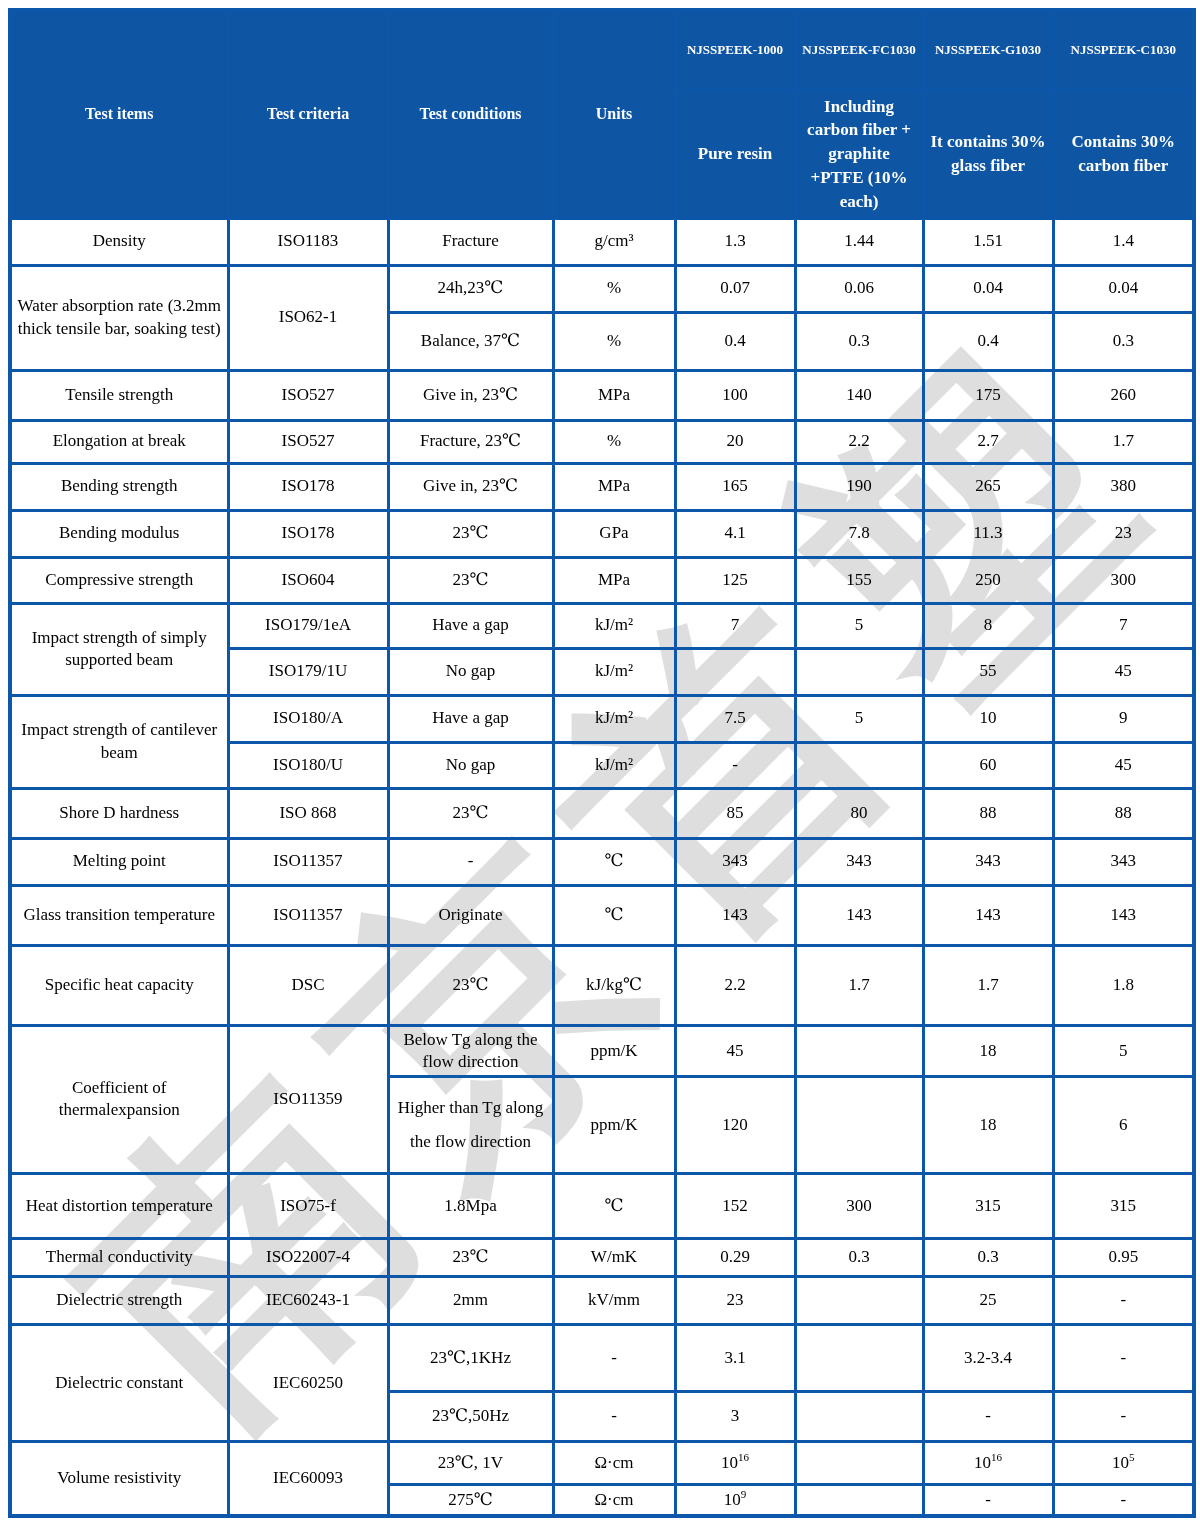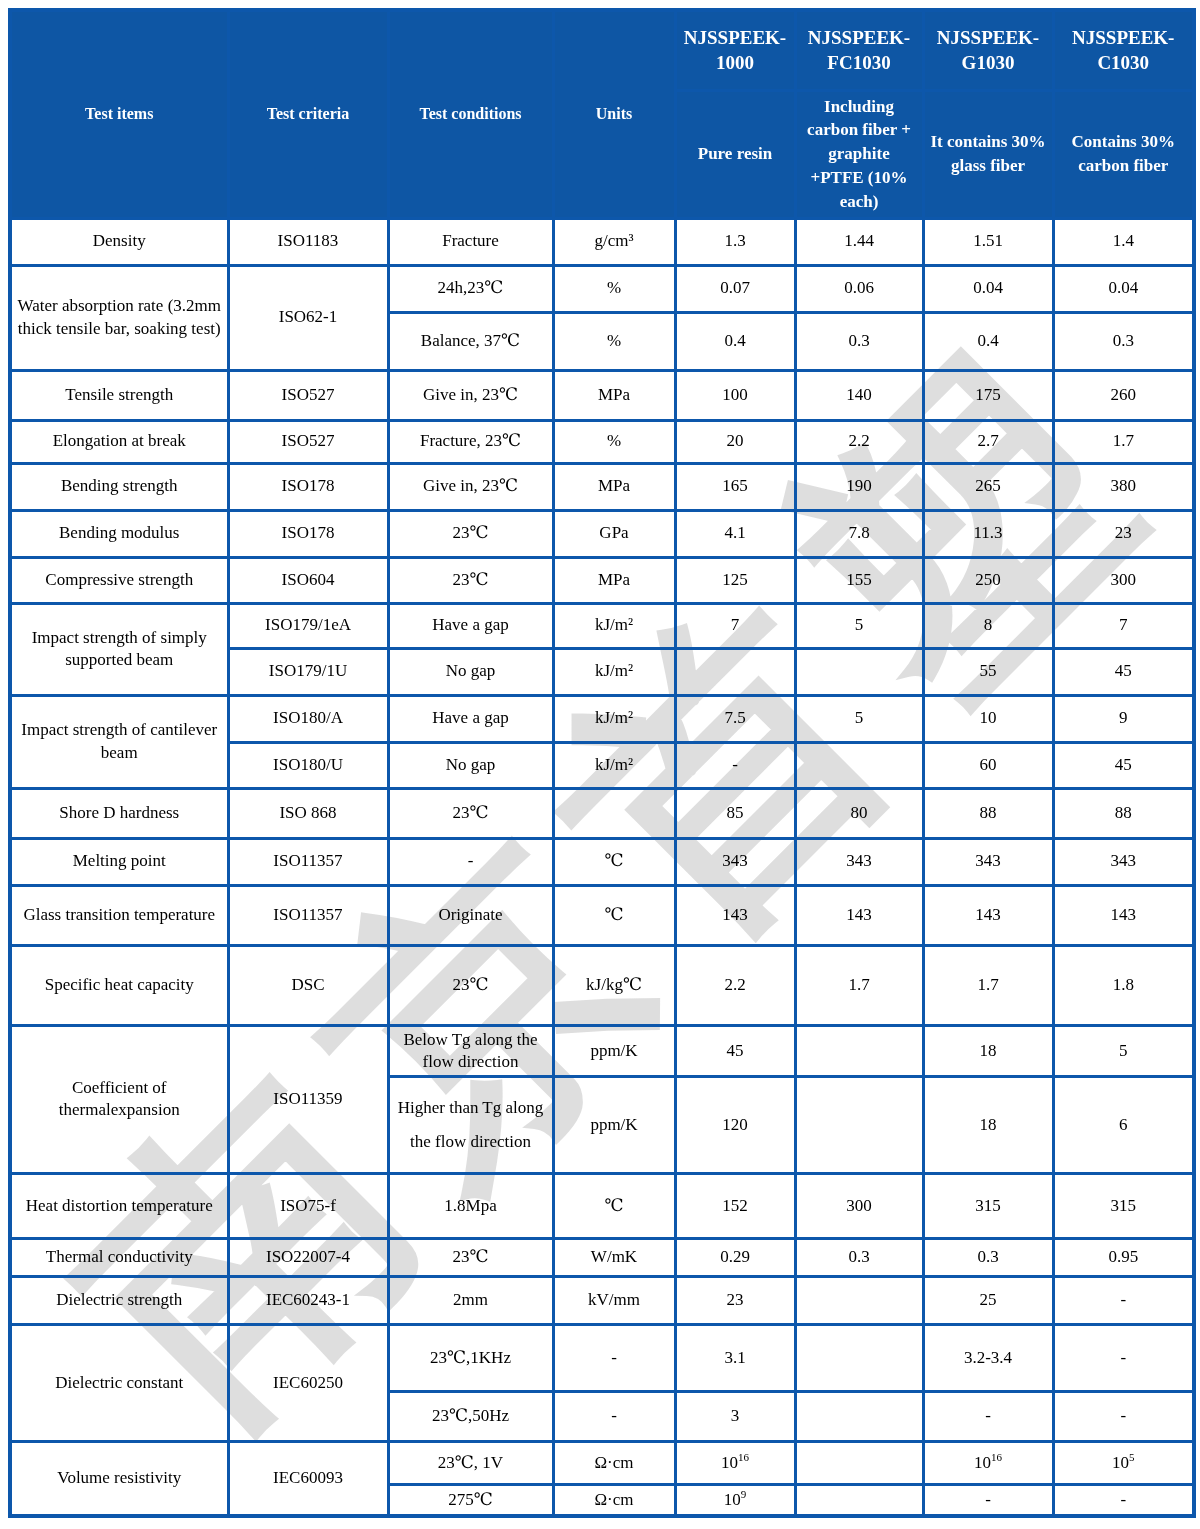--- a/index.html
+++ b/index.html
@@ -34,21 +34,21 @@
     text-align:center;vertical-align:middle;
     padding:2px 4px;overflow:hidden;
   }
   thead th{
     background:var(--header-bg);color:var(--header-text);
     font-weight:bold;
   }
   thead tr.h1{height:80px;}
   thead tr.h2{height:128px;}
   th.corner{font-size:16px;}
-  th.pname{font-size:19px;line-height:1.35;}
+  th.pname{font-size:13px;line-height:1.35;}
   th.pdesc{font-size:17px;line-height:1.4;}
   td{font-size:17px;background:transparent;line-height:1.3;}
   td sup{font-size:11px;line-height:0;}
   
   tbody tr:nth-child(18) td:first-child{line-height:2.0;}
 </style>
 </head>
 <body>
 
 <div class="page">

